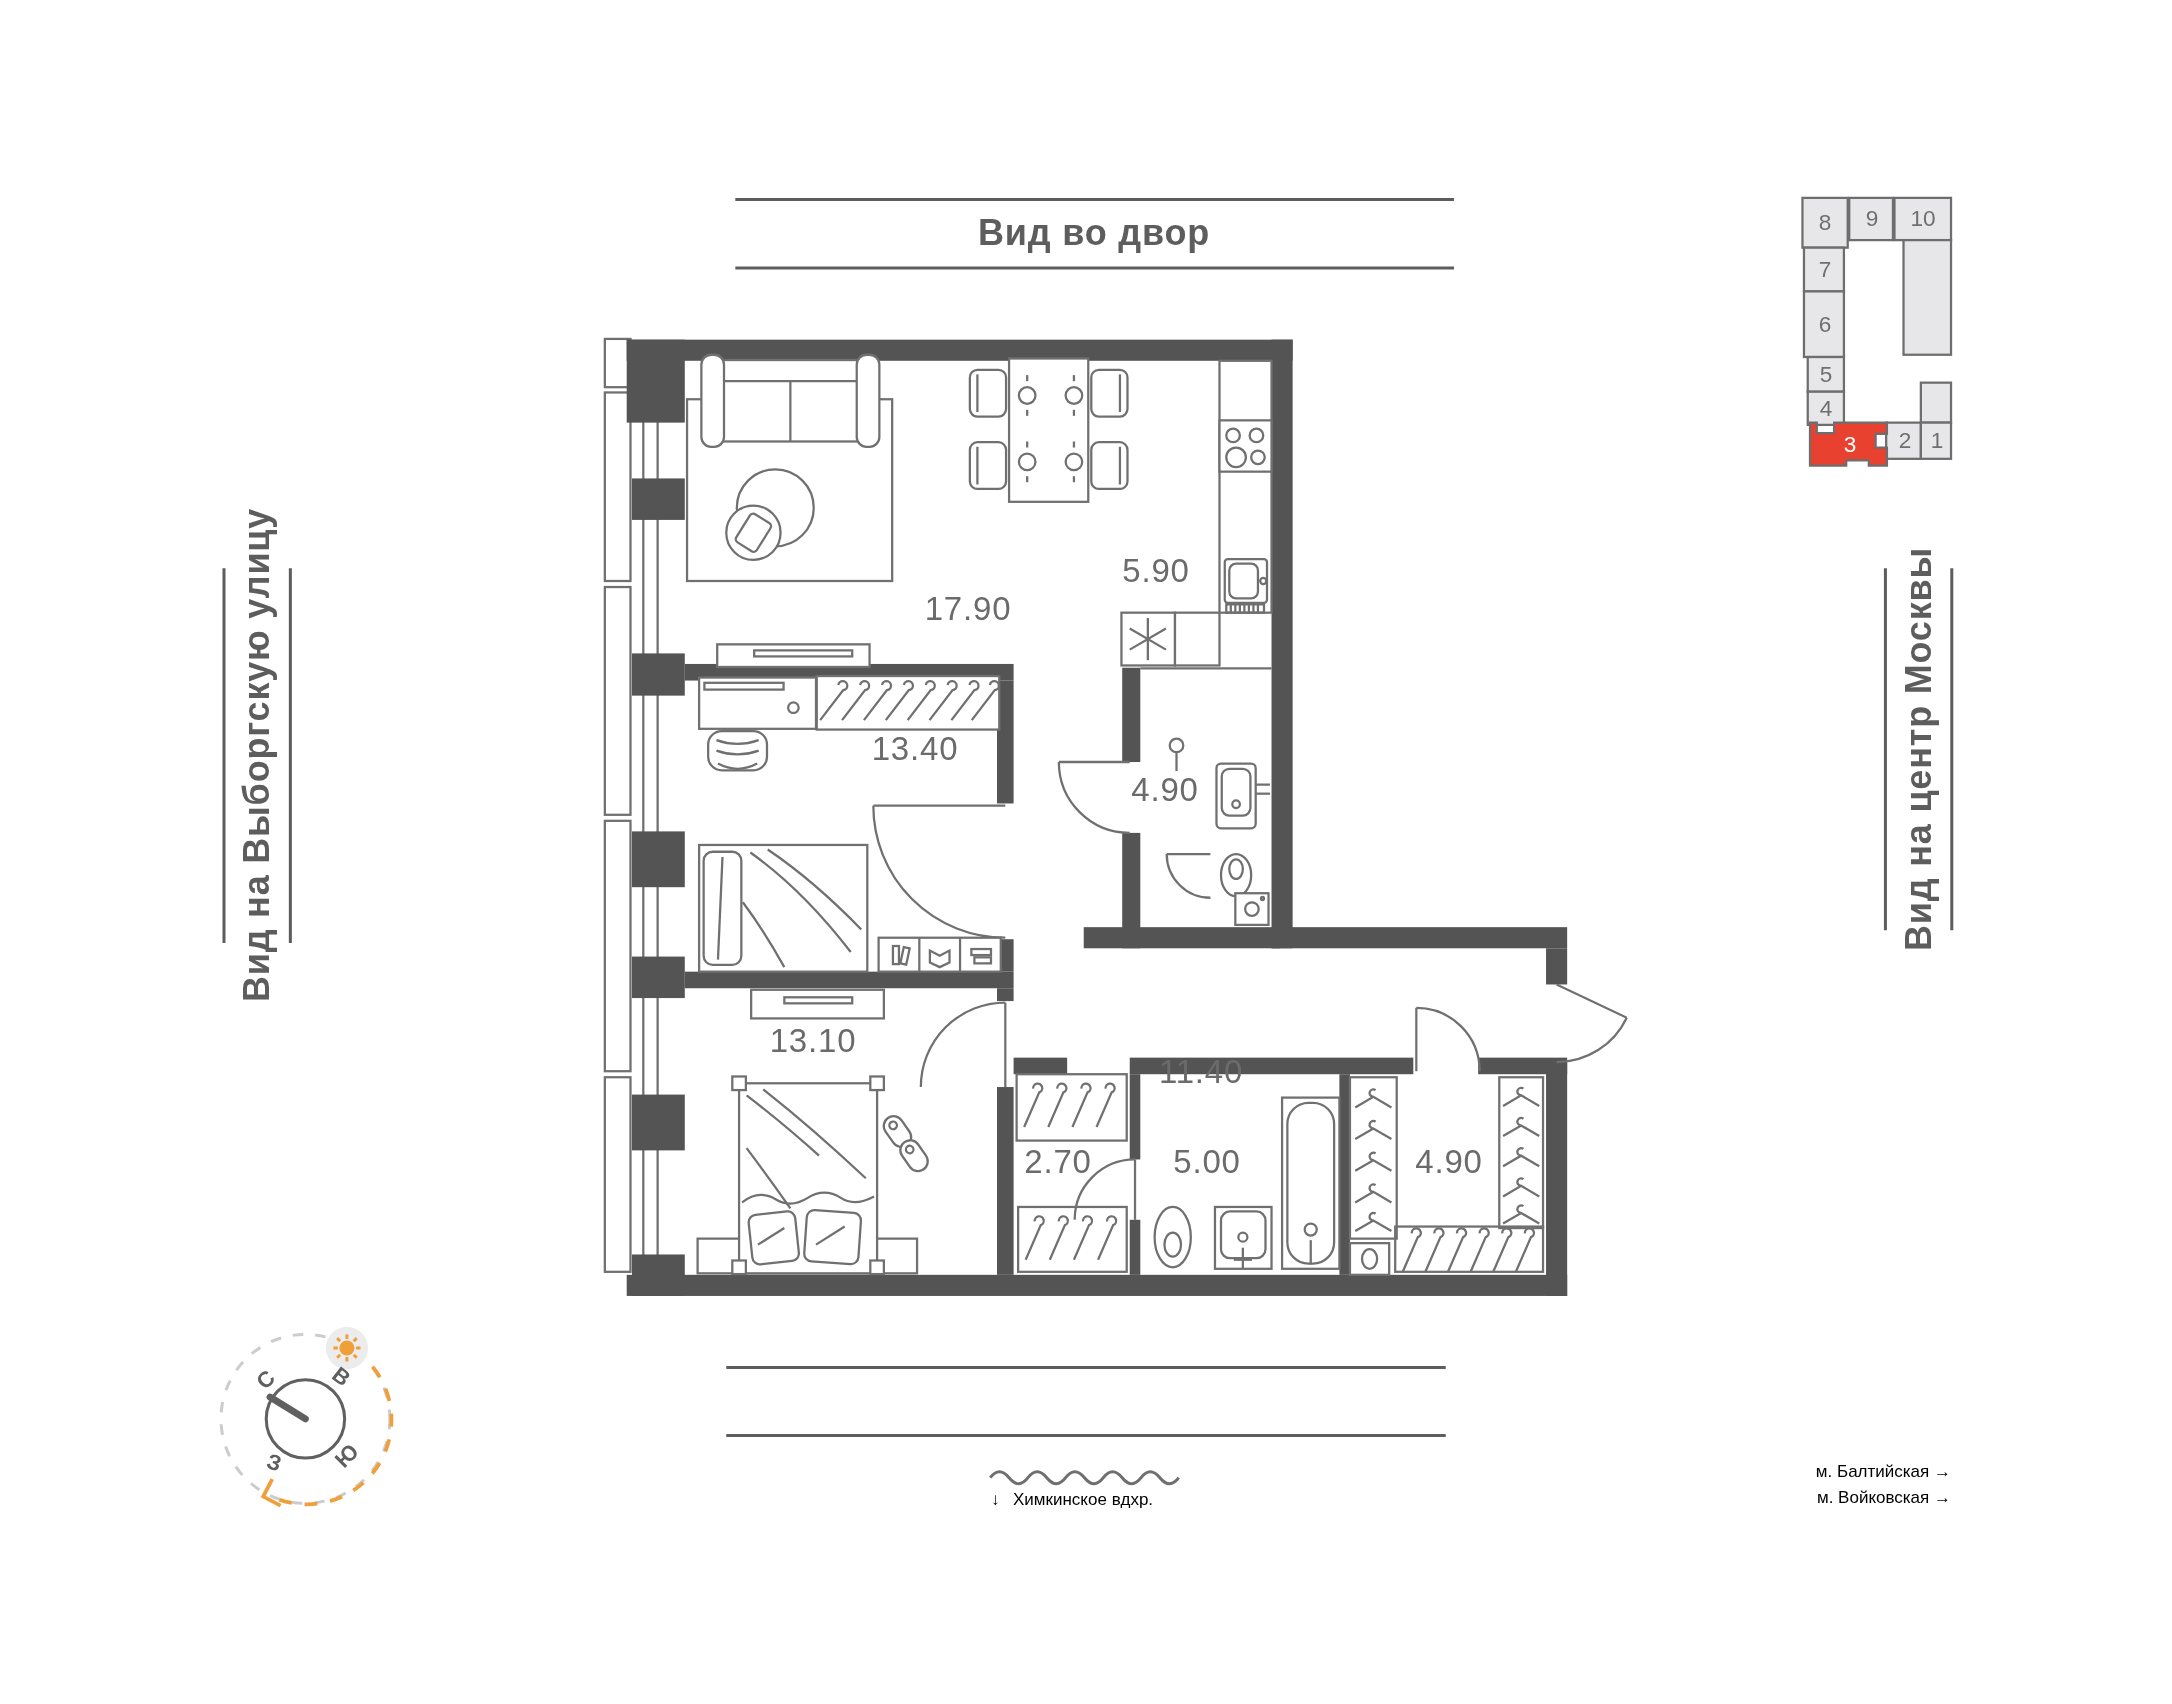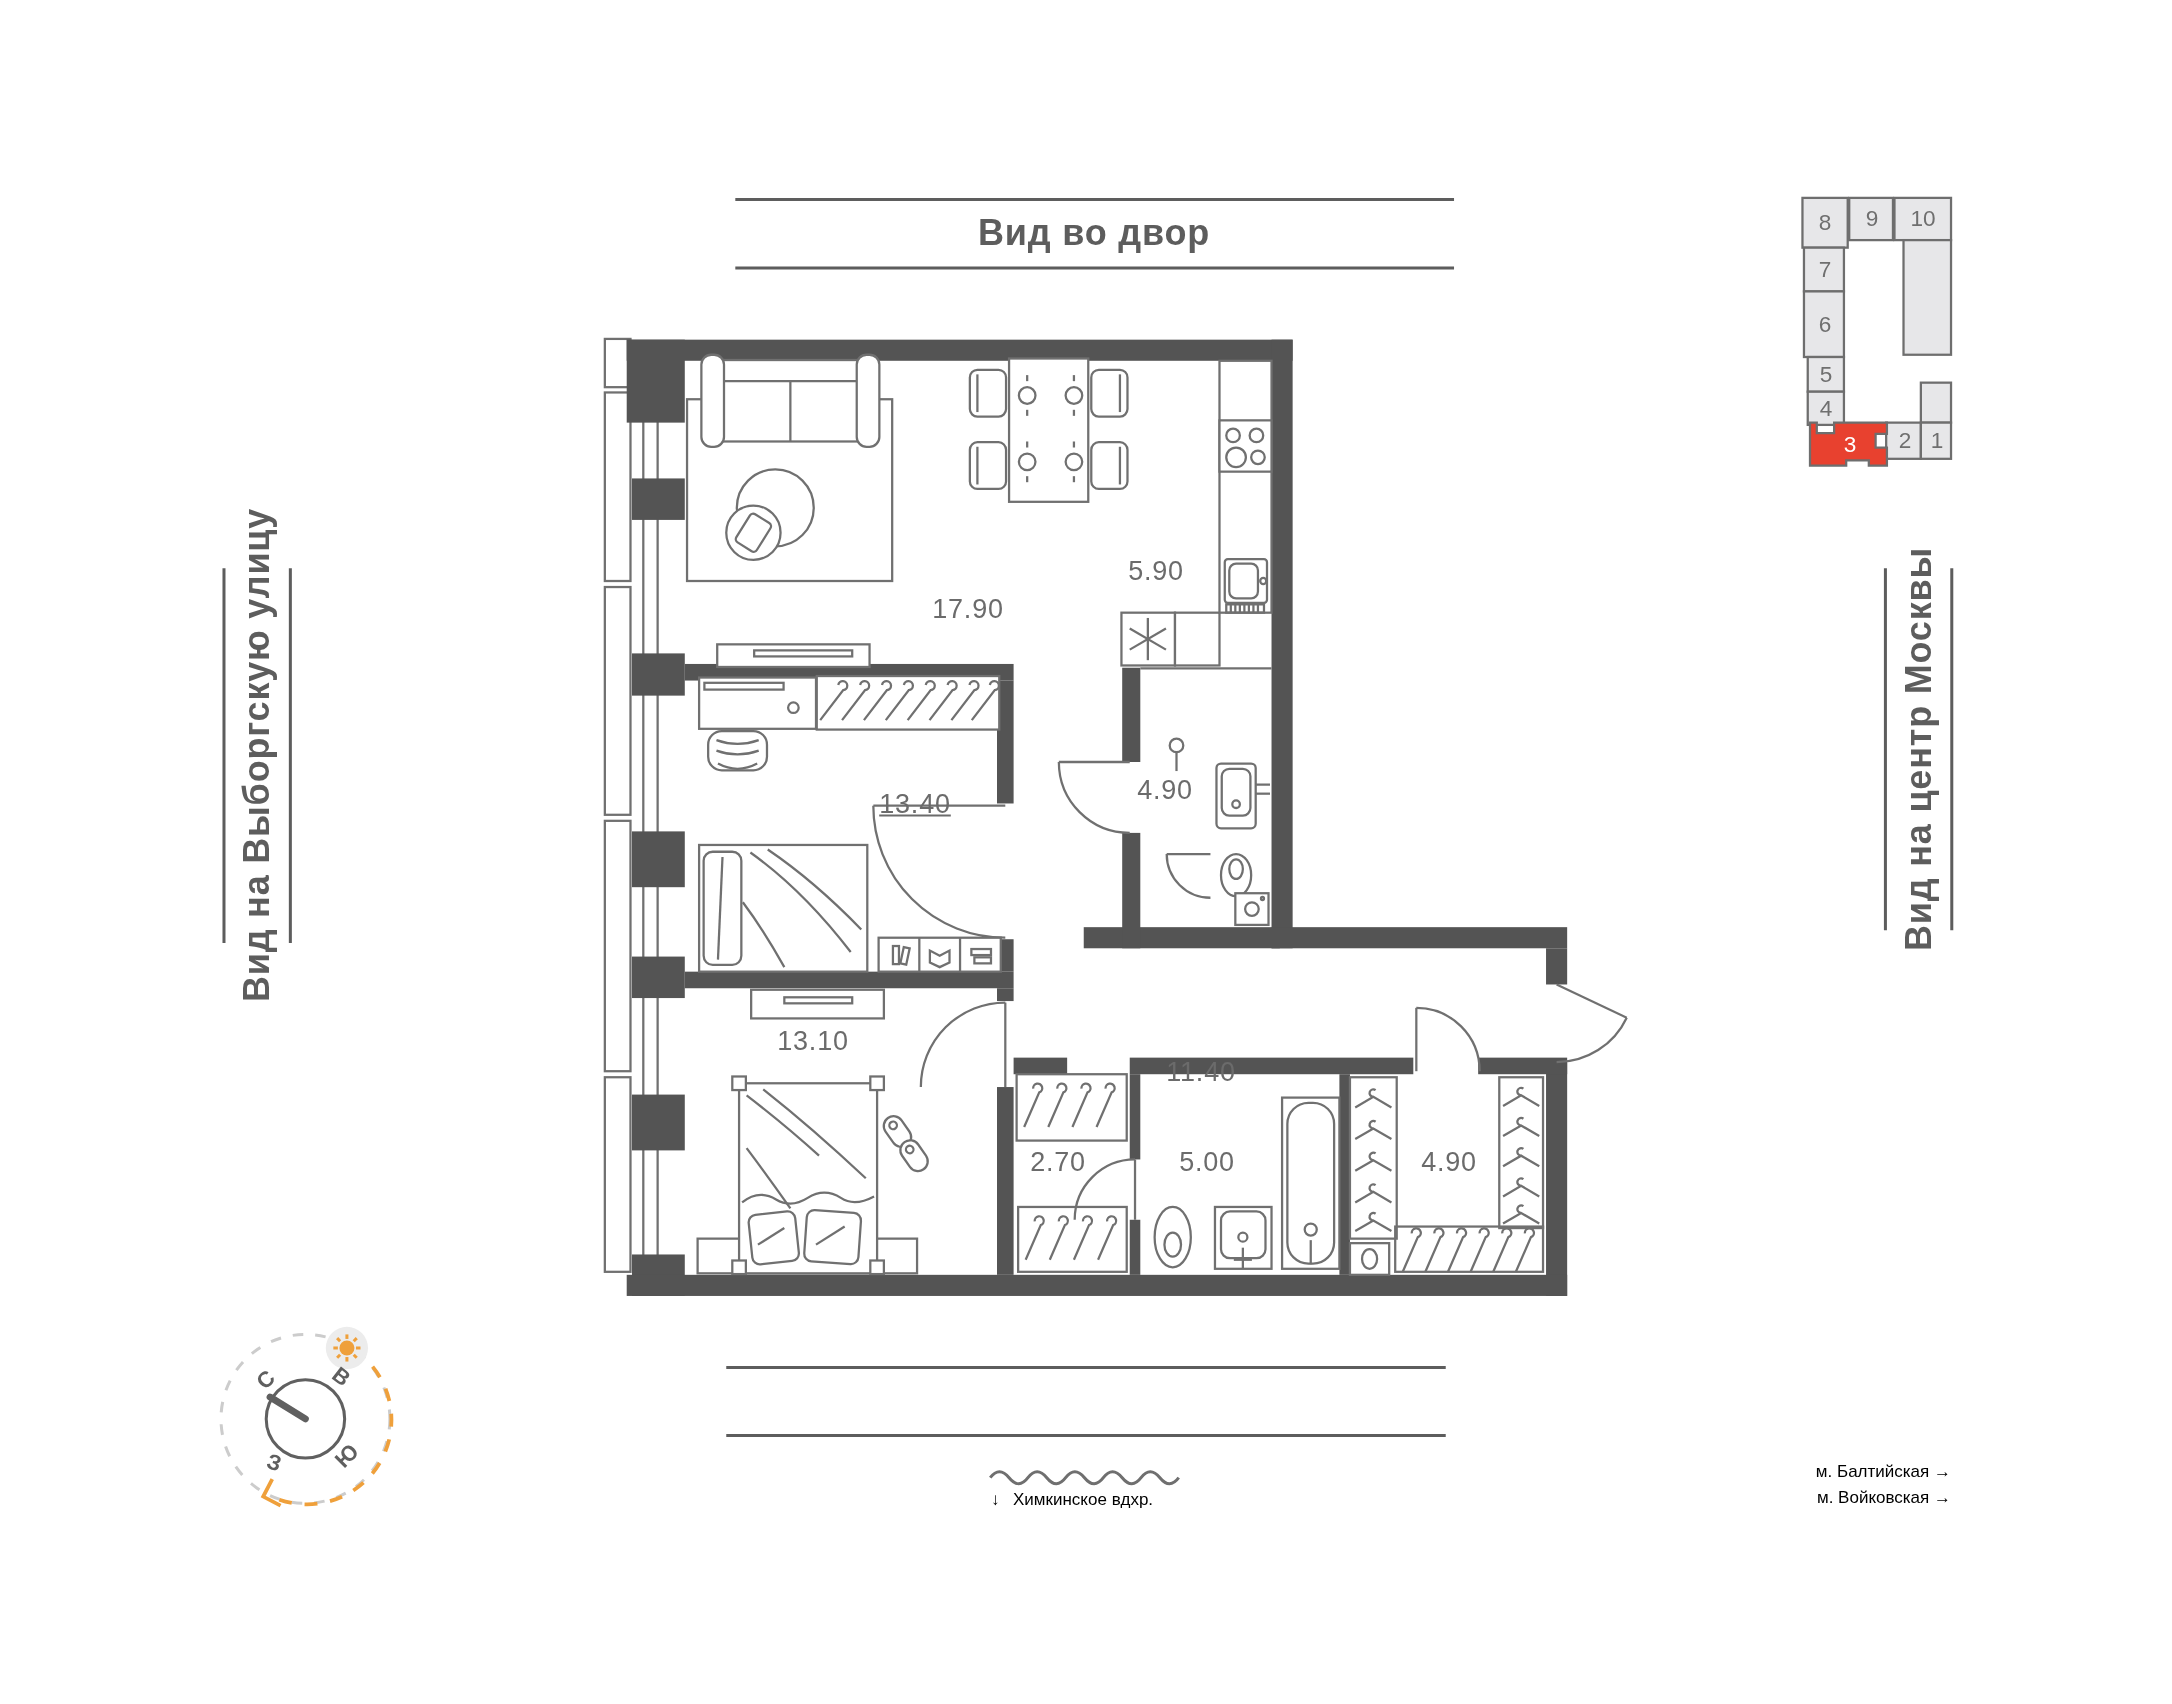--- a/index.html
+++ b/index.html
@@ -3,21 +3,21 @@
 <meta charset="utf-8">
 <style>
   html,body{margin:0;padding:0;background:#fff;}
   .stage{position:relative;width:2160px;height:1705px;background:#fff;overflow:hidden;
          font-family:"Liberation Sans",sans-serif;}
   .plan-svg{position:absolute;left:0;top:0;}
   .lbl{position:absolute;transform:translate(-50%,-50%);white-space:nowrap;
        font-family:"Liberation Sans",sans-serif;}
   .title{font-size:36px;font-weight:700;color:#5d5d5d;letter-spacing:0.8px;}
   .vtitle{transform:translate(-50%,-50%) rotate(-90deg);}
-  .area{font-size:27px;font-weight:500;color:#6b6b6b;letter-spacing:0.8px;}
+  .area{font-size:33px;font-weight:500;color:#6b6b6b;letter-spacing:0.8px;}
   .small{font-size:17px;font-weight:400;color:#000000;}
   .metro{position:absolute;text-align:right;transform:translate(-100%,-50%);}
   .mini{font-size:22.6px;font-weight:500;color:#6f6f6f;}
   .mini-sel{color:#ffffff;}
   .comp{font-size:22px;font-weight:700;color:#5f5f5f;}
   .res{display:flex;gap:13.6px;align-items:center;}
 </style>
 </head>
 <body>
 
@@ -331,21 +331,21 @@
 
 <div class="lbl res" style="left:1072px;top:1500px;">
   <span class="small">↓</span>
   <span class="small">Химкинское вдхр.</span>
 </div>
 <div class="metro small" style="left:1951px;top:1472px;">м. Балтийская →</div>
 <div class="metro small" style="left:1951px;top:1498px;">м. Войковская →</div>
 
 <div class="lbl area" style="left:968px;top:609px;">17.90</div>
 <div class="lbl area" style="left:1156px;top:571px;">5.90</div>
-<div class="lbl area" style="left:915px;top:804px;text-decoration:underline;">13.40</div>
+<div class="lbl area" style="left:915px;top:749px;">13.40</div>
 <div class="lbl area" style="left:1165px;top:790px;">4.90</div>
 <div class="lbl area" style="left:1201px;top:1072px;">11.40</div>
 <div class="lbl area" style="left:813px;top:1041px;">13.10</div>
 <div class="lbl area" style="left:1058px;top:1162px;">2.70</div>
 <div class="lbl area" style="left:1207px;top:1162px;">5.00</div>
 <div class="lbl area" style="left:1449px;top:1162px;">4.90</div>
 
 <div class="lbl mini" style="left:1825px;top:223px;">8</div>
 <div class="lbl mini" style="left:1872px;top:219px;">9</div>
 <div class="lbl mini" style="left:1923px;top:219px;">10</div>

